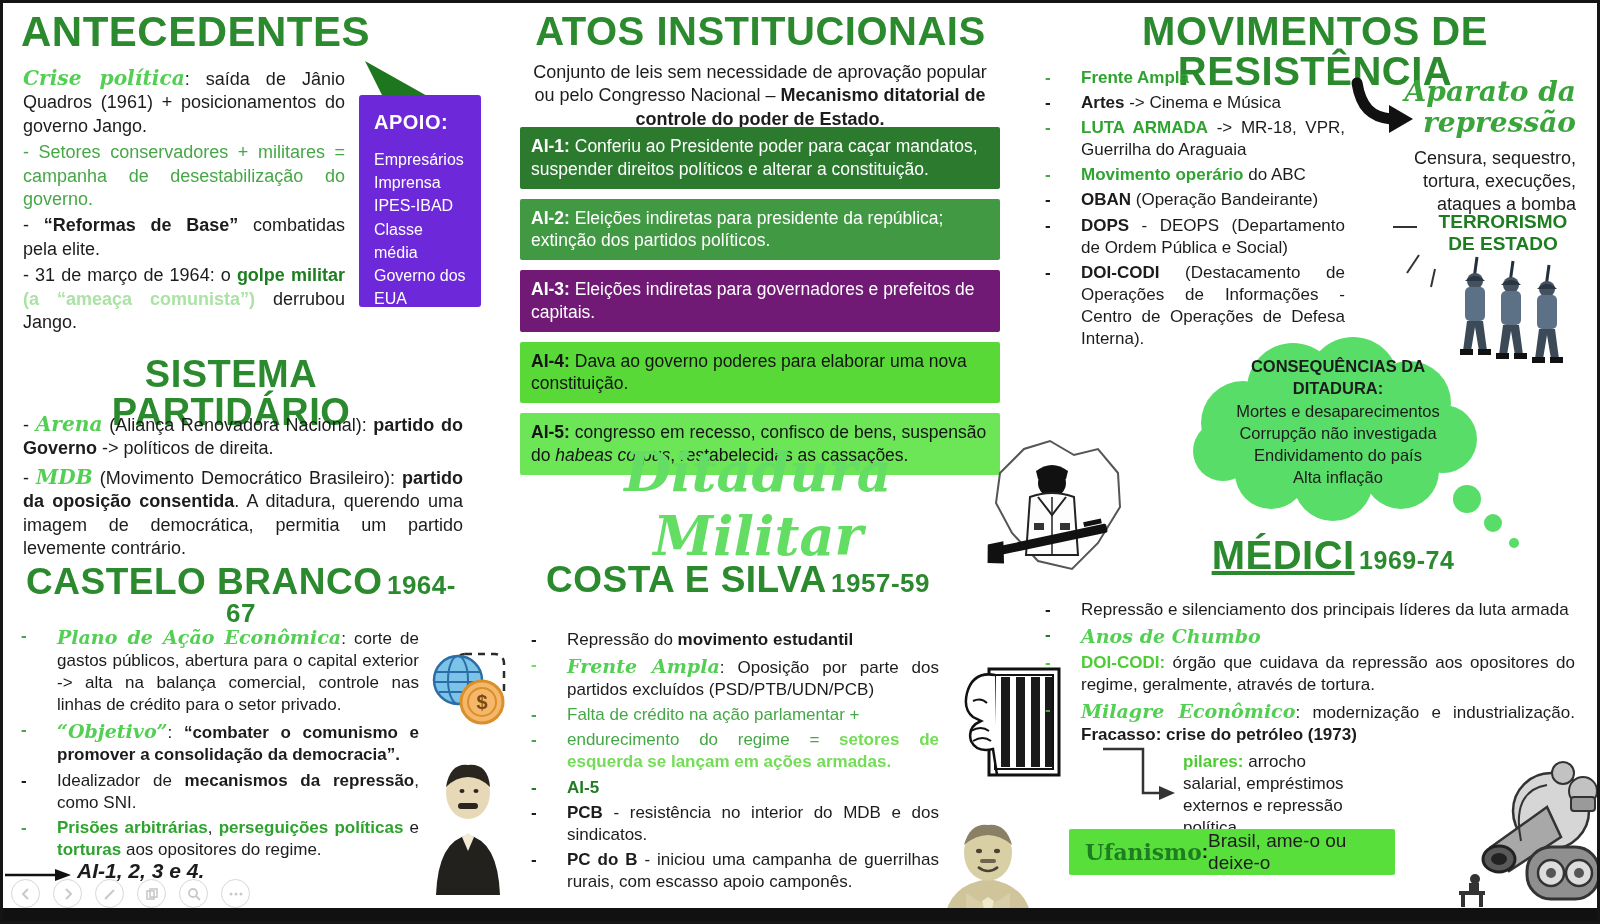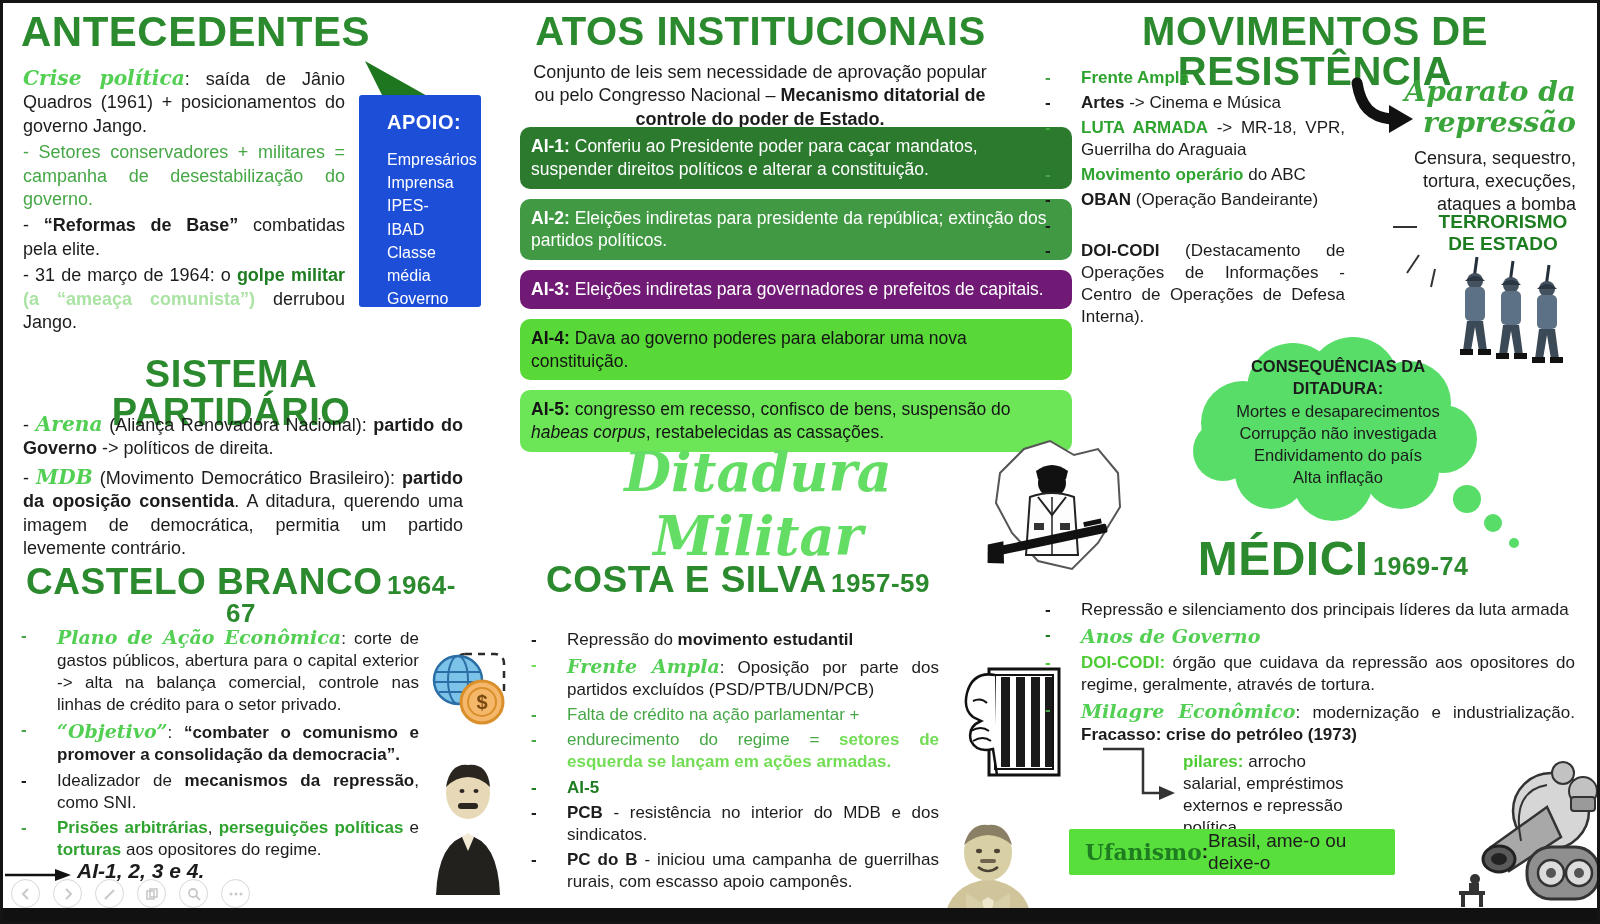--- a/index.html
+++ b/index.html
@@ -37,31 +37,31 @@
   
   .li{display:flex;align-items:flex-start;margin-bottom:3px;}
   .dash{flex:0 0 36px;font-weight:700;}
   .dash:empty{flex:0 0 0;}
   .li-body{flex:1;}
   .ds-g{color:var(--green-mid);}
   .ds-db{color:var(--green-dark);}
   .ds-lg{color:var(--green-light);}
   .ds-bg{color:var(--green-bright);}
   
-  .ai-box{width:552px;padding:8px 11px;box-sizing:border-box;margin-bottom:10px;
-    font-size:17.5px;line-height:1.3;border-radius:10px;}
+  .ai-box{width:480px;padding:8px 11px;box-sizing:border-box;margin-bottom:10px;
+    font-size:17.5px;line-height:1.3;border-radius:2px;}
   .ai1{background:#2b7a2e;color:#fff;}
   .ai2{background:#419a43;color:#fff;}
   .ai3{background:#701a75;color:#fff;}
   .ai4{background:#58d937;color:#141414;}
   .ai5{background:#6ce557;color:#141414;}
   .ai-box .seg-b{color:inherit;}
   .ai-box .seg-n{color:inherit;}
   
-  .apoio-box{background:#1d4ed8;color:#fff;border-radius:3px;padding:16px 28px;box-sizing:border-box;}
+  .apoio-box{background:#6d28d9;color:#fff;border-radius:3px;padding:16px 15px;box-sizing:border-box;}
   .apoio-box .ttl{font-weight:800;font-size:20px;margin-bottom:14px;letter-spacing:.5px;}
   .apoio-box .line{font-size:16px;line-height:1.45;}
   
   .toolbar{display:flex;gap:13px;}
   .tbtn{width:27px;height:27px;border-radius:50%;border:1.5px solid #d7d7d7;display:flex;
     align-items:center;justify-content:center;background:#fff;cursor:pointer;}
   .body17{font-size:17px;line-height:1.3;}
   .body18{font-size:18px;line-height:1.3;}
   .ufan{background:#59df3b;border-radius:2px;display:flex;align-items:center;padding:0 16px;box-sizing:border-box;}
   .black-bar{position:absolute;left:0;bottom:0;width:100%;height:13px;background:#111;}
@@ -313,20 +313,21 @@
       <div class="li">
         <span class="dash ds-g">-</span>
         <div class="li-body just"><span class="seg-gb">Movimento operário</span><span class="seg-n"> do ABC</span></div>
       </div>
       <div class="li">
         <span class="dash ">-</span>
         <div class="li-body just"><span class="seg-b">OBAN</span><span class="seg-n"> (Operação Bandeirante)</span></div>
       </div>
       <div class="li">
         <span class="dash ">-</span>
+        <div class="li-body just"><span class="seg-b">DOPS</span><span class="seg-n"> - DEOPS (Departamento de Ordem Pública e Social)</span></div>
       </div>
       <div class="li">
         <span class="dash ">-</span>
         <div class="li-body just"><span class="seg-b">DOI-CODI</span><span class="seg-n"> (Destacamento de Operações de Informações - Centro de Operações de Defesa Interna).</span></div>
       </div>
     </div>
 
   <svg class="abs" style="left:1346px;top:72px;" width="64" height="58" viewBox="0 0 64 58">
     <path d="M8,8 C12,32 22,42 42,44" fill="none" stroke="#111" stroke-width="11" stroke-linecap="round"></path>
     <polygon points="40,30 64,44 40,58" fill="#111"></polygon>
@@ -396,31 +397,31 @@
   </svg>
   <div class="abs center" style="left:1205px;top:352px;width:260px;font-size:16.5px;line-height:1.35;">
     <div style="font-weight:800;">CONSEQUÊNCIAS DA DITADURA:</div>
     <div>Mortes e desaparecimentos</div>
     <div>Corrupção não investigada</div>
     <div>Endividamento do país</div>
     <div>Alta inflação</div>
   </div>
 
   <div class="abs center" style="left:1150px;top:532px;width:360px;">
-    <span class="hdr" style="font-size:48px;">MÉDICI</span>
+    <span class="hdr" style="font-size:40px;text-decoration:underline;">MÉDICI</span>
     <span class="hdr" style="font-size:25px;">1969-74</span>
   </div>
   <div class="abs body17" style="left:1042px;top:596px;width:530px;">
       <div class="li">
         <span class="dash ">-</span>
         <div class="li-body just"><span class="seg-n">Repressão e silenciamento dos principais líderes da luta armada</span></div>
       </div>
       <div class="li">
         <span class="dash ds-db">-</span>
-        <div class="li-body just"><span class="seg-script">Anos de Governo</span></div>
+        <div class="li-body just"><span class="seg-script">Anos de Chumbo</span></div>
       </div>
       <div class="li">
         <span class="dash ds-bg">-</span>
         <div class="li-body just"><span class="seg-bg">DOI-CODI:</span><span class="seg-n"> órgão que cuidava da repressão aos opositores do regime, geralmente, através de tortura.</span></div>
       </div>
       <div class="li">
         <span class="dash ds-g">-</span>
         <div class="li-body just"><span class="seg-script">Milagre Econômico</span><span class="seg-n">: </span><span class="seg-n">modernização e industrialização. </span><span class="seg-b">Fracasso: crise do petróleo (1973)</span></div>
       </div>
     </div>

